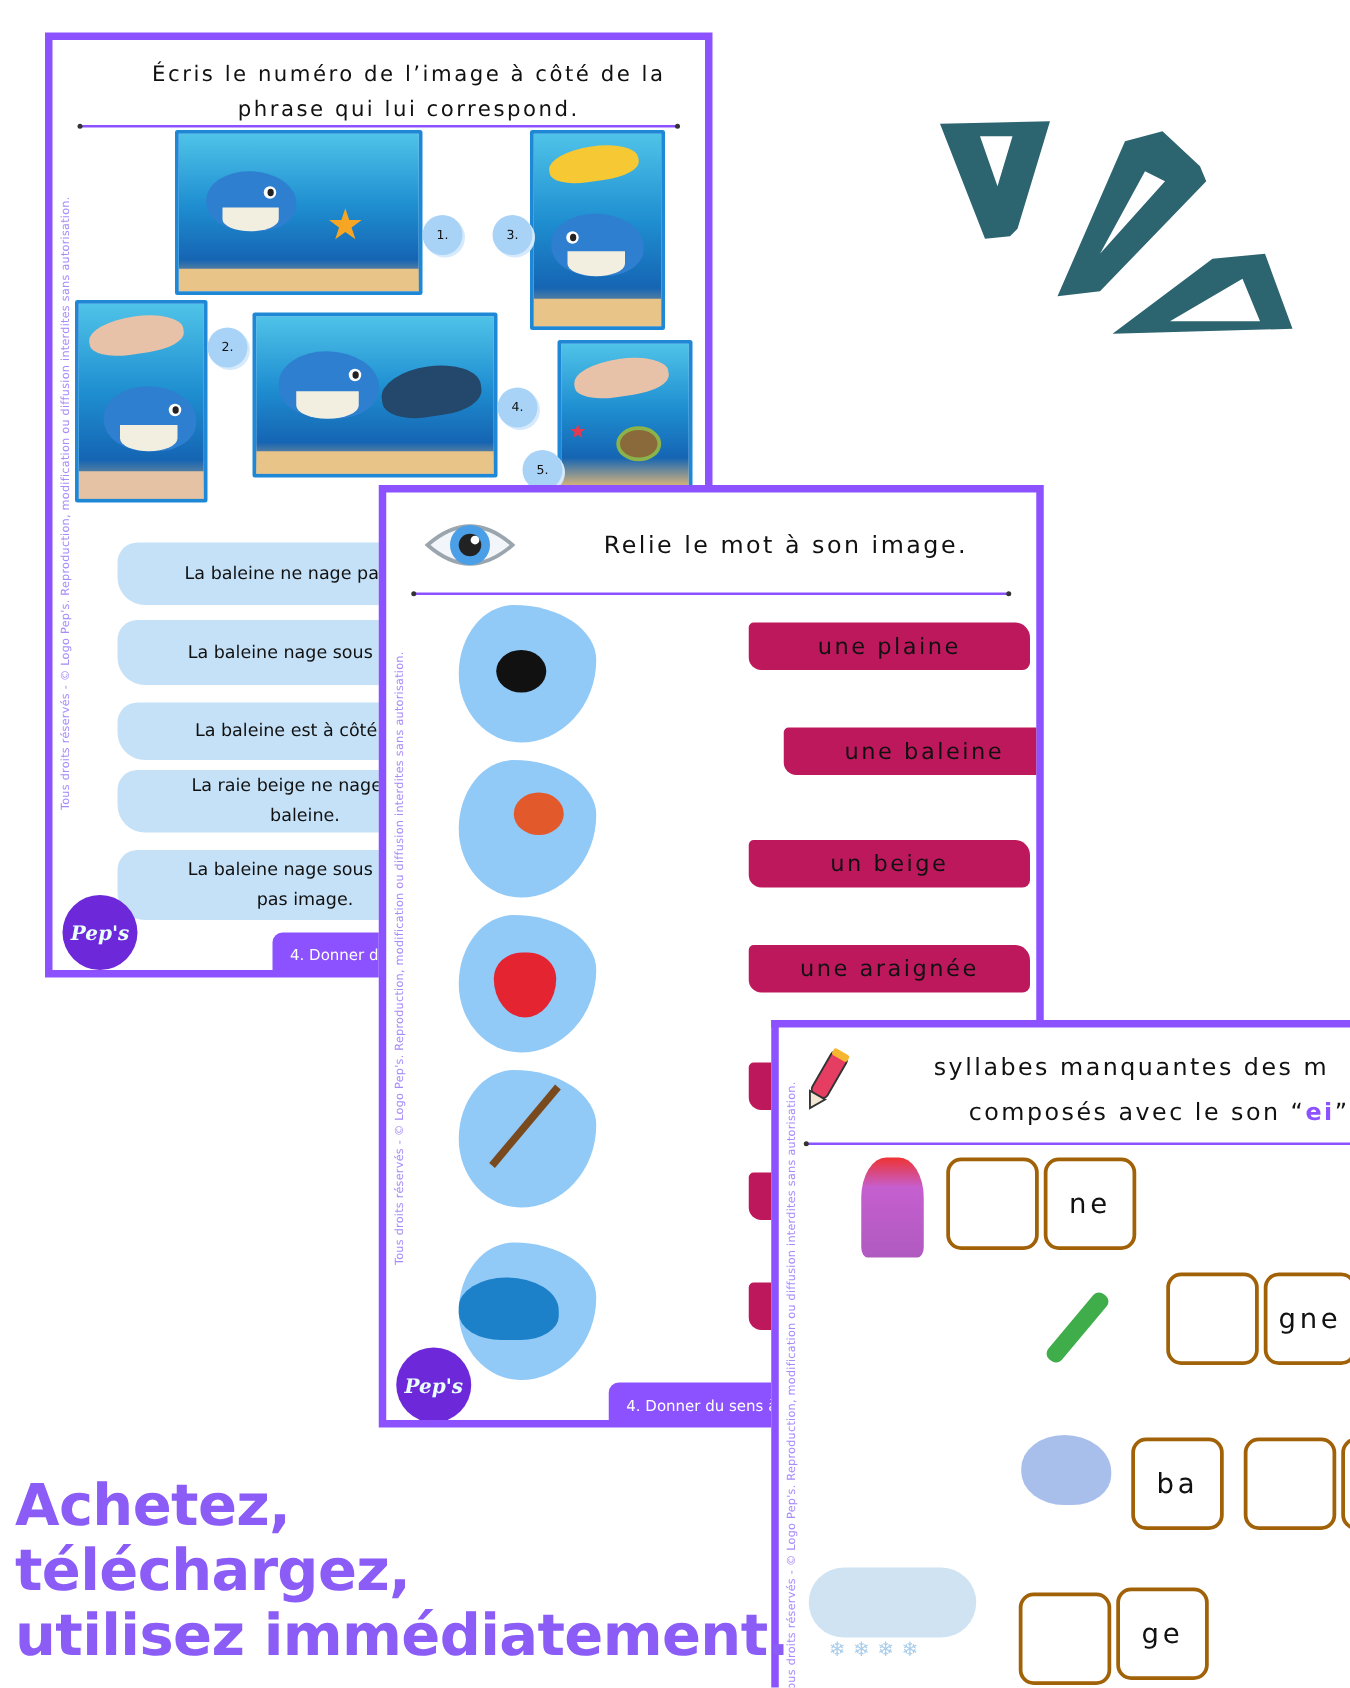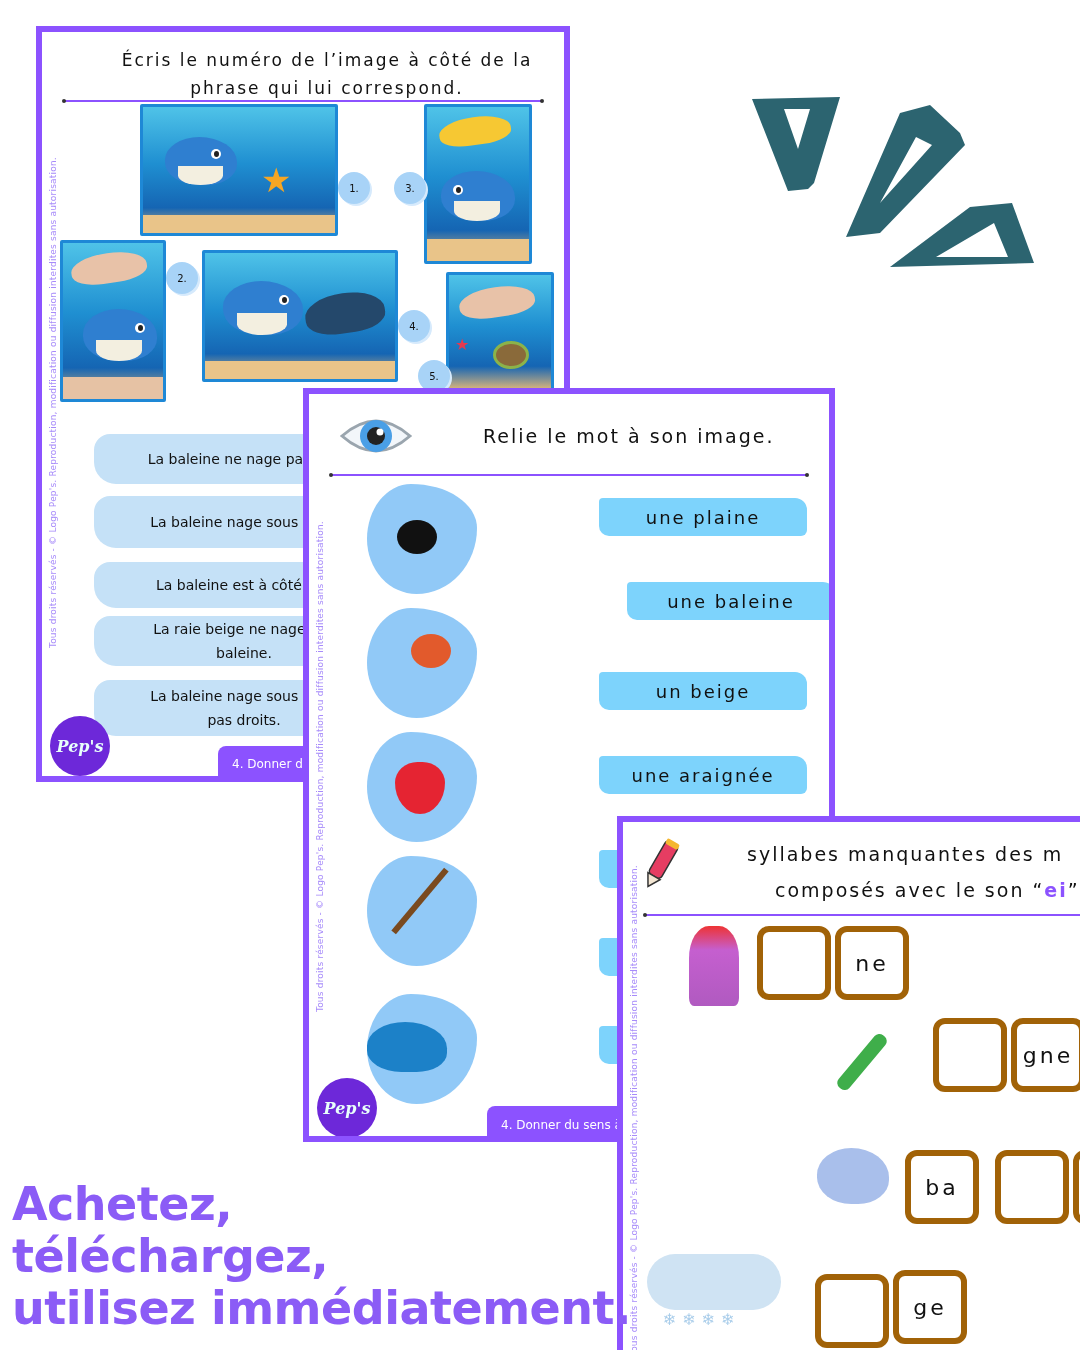--- a/index.html
+++ b/index.html
@@ -33,28 +33,28 @@
     font-size: 14px; color: #111; text-align: center; display: flex; align-items: center; justify-content: center; line-height: 24px; padding: 0 6px; }
   .logo { position: absolute; border-radius: 50%; background: #6d28d9; display: flex; align-items: center; justify-content: center;
     color: #e8fffb; font-weight: bold; font-family: "DejaVu Serif", serif; font-style: italic; }
   .footer-tab { position: absolute; background: #8c52ff; color: #fff; font-size: 12px; border-radius: 8px 0 0 0;
     display: flex; align-items: center; padding-left: 14px; white-space: nowrap; }
 
   
   #sheet2 { left: 303px; top: 388px; width: 532px; height: 754px; }
   .blob { position: absolute; width: 110px; height: 110px; background: #91c9f7;
     border-radius: 40% 60% 55% 45% / 50% 40% 60% 50%; }
-  .word-chip { position: absolute; left: 290px; width: 208px; height: 38px; background: #7dd3fc;
+  .word-chip { position: absolute; left: 290px; width: 225px; height: 38px; background: #be185d;
     font-size: 18px; letter-spacing: 2px; color: #111; display: flex; align-items: center; justify-content: center;
     border-radius: 4px 12px 6px 10px; }
   .word-chip.ghost { color: transparent; }
 
   
   #sheet3 { left: 617px; top: 816px; width: 480px; height: 560px; border-right: none; border-bottom: none; }
-  .box { position: absolute; width: 74px; height: 74px; border: 6px solid #a16207; border-radius: 12px; background: #fff;
+  .box { position: absolute; width: 74px; height: 74px; border: 3px solid #a16207; border-radius: 12px; background: #fff;
     font-size: 22px; letter-spacing: 3px; display: flex; align-items: center; justify-content: center; color: #111; }
   .accent { color: #8c52ff; font-weight: bold; }
 
   
   #deco { position: absolute; left: 740px; top: 85px; width: 320px; height: 190px; }
   #tagline { position: absolute; left: 12px; top: 1178px; color: #8b5cf6; font-weight: bold;
     font-size: 46px; line-height: 52px; font-family: "DejaVu Sans", sans-serif; letter-spacing: -0.5px; }
 </style>
 </head>
 <body>
@@ -128,21 +128,21 @@
     </div>
   <div class="sentence" style="top:530px; height:46px;">
       <span>La baleine est à côté de l</span>
     </div>
   <div class="sentence" style="top:584px; height:50px; flex-direction:column;">
     <span>La raie beige ne nage pas</span>
     <span>baleine.</span>
   </div>
   <div class="sentence" style="top:648px; height:56px; flex-direction:column;">
     <span>La baleine  nage sous la rai</span>
-    <span>pas droits.</span>
+    <span>pas image.</span>
   </div>
 
   <div class="logo" style="left:8px; top:684px; width:60px; height:60px; font-size:16px;">Pep's</div>
   <div class="footer-tab" style="left:176px; top:714px; width:400px; height:36px;">4. Donner du</div>
 </div>
 
 <div id="sheet2" class="sheet">
   <div class="watermark" style="left:6px; top:618px;">Tous droits réservés - © Logo Pep's. Reproduction, modification ou diffusion interdites sans autorisation.</div>
   <svg style="position:absolute; left:30px; top:18px;" width="74" height="48" viewBox="0 0 74 48">
     <path d="M3 24 Q37 -6 71 24 Q37 54 3 24 Z" fill="#f2f6fa" stroke="#9aa5ae" stroke-width="3"></path>

